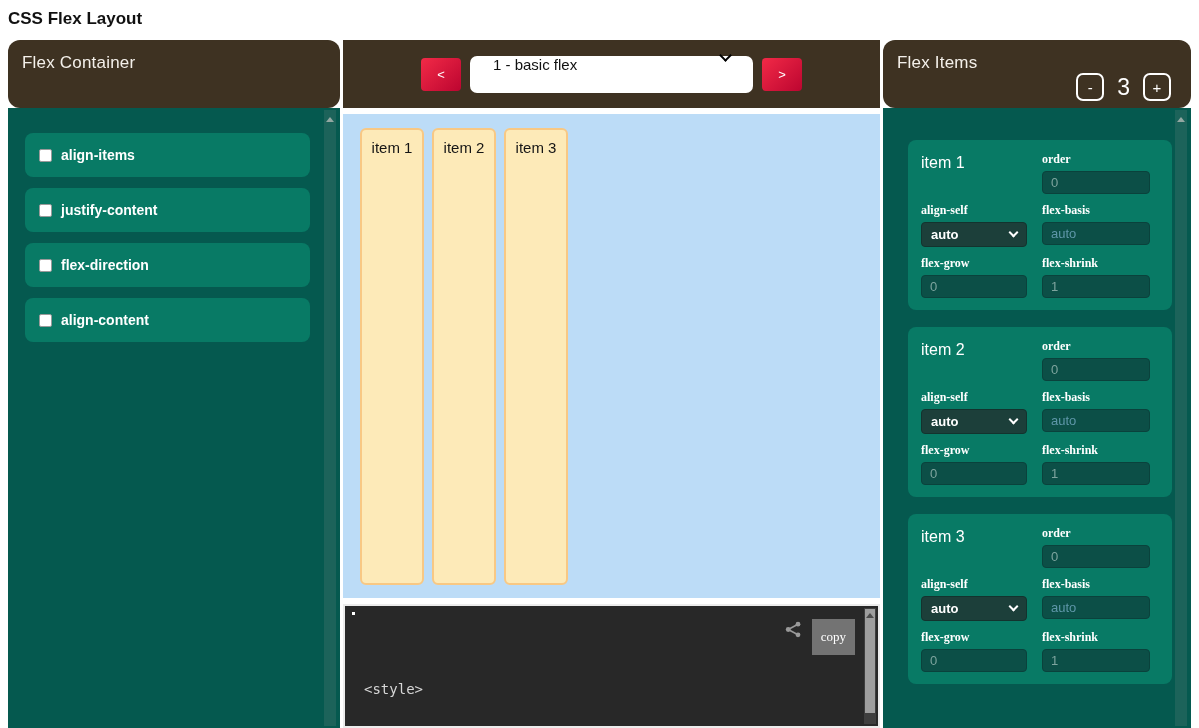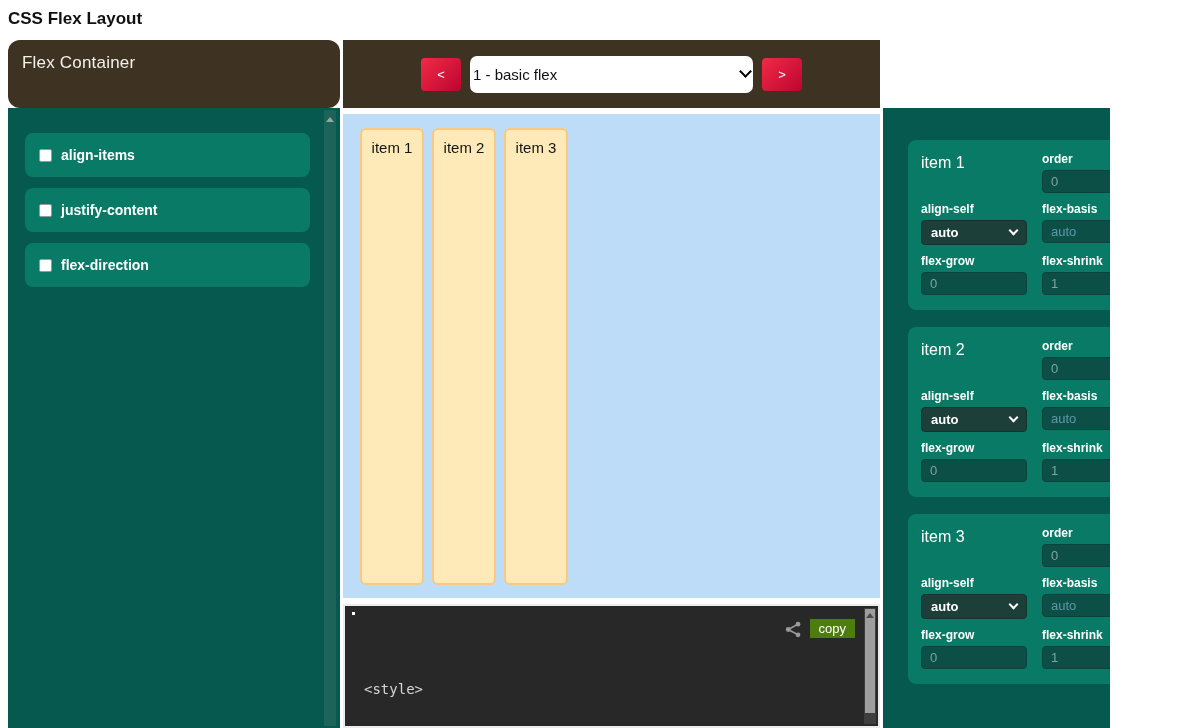--- a/index.html
+++ b/index.html
@@ -1,17 +1,17 @@
 <!DOCTYPE html>
 <html><head>
 <meta charset="utf-8">
 <style>
   * { margin:0; padding:0; box-sizing:border-box; }
   body { background:#fff; font-family:"Liberation Sans", sans-serif; }
-  #app { position:relative; width:1110px; height:728px; background:#fff; overflow:hidden; }
+  #app { position:relative; width:1199px; height:728px; background:#fff; overflow:hidden; }
 
   .page-title { position:absolute; left:8px; top:9px; font-size:17px; font-weight:bold; color:#111; }
 
   
   .panel { position:absolute; top:40px; height:688px; }
   .panel-header { background:#3e3222; height:68px; color:#f4f0ea; position:relative;border-radius:12px; }
   .panel-header .ph-title { position:absolute; left:14px; top:13px; font-size:17px; letter-spacing:.2px; }
   .panel-body { position:absolute; left:0; right:0; top:68px; bottom:0; background:#05594f; overflow:hidden; }
 
   
@@ -33,56 +33,56 @@
   .radio { width:15px; height:15px; border-radius:50%; border:4px solid #2a6df4; background:#fff; }
   .radio-label { font-size:14px; color:#fff; }
   .prop-card { height:44px; display:flex; align-items:center; padding:0 14px; margin-bottom:11px; }
   .checkbox { width:13px; height:13px; background:#fff; border:1px solid #9a9a9a; border-radius:2px; margin-right:9px; flex:none; }
 
   
   #mid-header { position:absolute; left:343px; top:40px; width:537px; height:68px; background:#3e3222;
       display:flex; align-items:center; justify-content:center; gap:9px; }
   .nav-btn { width:40px; height:33px; border:none; border-radius:4px; cursor:pointer; color:#fff; font-size:13px;
       background:linear-gradient(135deg,#f22a47 0%,#bc0530 100%); display:flex; align-items:center; justify-content:center; }
-  .scenario-select { width:283px; height:37px; background:#fff; border-radius:7px; display:flex; align-items:center;
-      padding:0 3px; font-size:15px; color:#111; }
+  .scenario-select { width:283px; height:37px; background:#fff; border-radius:7px; display:flex; 
+      padding:0 23px; font-size:15px; color:#111; }
   .chevron-black { width:9px; height:9px; border-right:2.5px solid #000; border-bottom:2.5px solid #000;
       transform:rotate(45deg); margin-left:auto; margin-top:-5px; }
 
   #flex-preview { position:absolute; left:343px; top:114px; width:537px; height:484px; background:#bcdcf7;
       display:flex; align-items:flex-start; gap:8px; padding:14px 0 0 17px; }
   .flex-item { width:64px; height:457px; background:#fdeab8; border:2px solid #f8c884; border-radius:6px;
       text-align:center; padding-top:9px; font-size:15px; color:#151515; }
 
   #code-panel { position:absolute; left:343px; top:604px; width:537px; height:124px; background:#282828;
       border:2px solid #ececec; }
   .code-dot { position:absolute; left:7px; top:6px; width:3px; height:3px; background:#fff; }
   .code-text { position:absolute; left:19px; top:36px; font-family:"DejaVu Sans Mono", monospace;
       font-size:14px; line-height:19px; color:#d6d6d6; white-space:pre; }
   .code-text div { min-height:19px; }
   .share-ic { position:absolute; right:76px; top:15px; }
-  .copy-btn { position:absolute; right:23px; top:13px; background:#4d7c0f; color:#fff; border:none;
-      font-size:13px; padding:2px 9px; cursor:pointer; font-family:Liberation Sans, sans-serif; }
+  .copy-btn { position:absolute; right:23px; top:13px; background:#737373; color:#fff; border:none;
+      font-size:13px; padding:10px 9px; cursor:pointer; font-family:Liberation Serif, serif; }
   .code-scroll { position:absolute; right:2px; top:2px; bottom:2px; width:12px; background:#3e3e3e; }
   .code-thumb { position:absolute; left:1px; top:1px; width:10px; height:104px; background:#9e9e9e; }
   .code-thumb .arrow-up { position:absolute; top:4px; left:1px; width:0; height:0;
       border-left:4px solid transparent; border-right:4px solid transparent; border-bottom:5px solid #4c4c4c; }
 
   
   #right-panel { left:883px; width:308px; }
   .counter { position:absolute; right:20px; bottom:7px; display:flex; align-items:center; gap:13px; }
   .count-btn { width:28px; height:28px; background:transparent; border:2px solid #fff; border-radius:7px;
       color:#fff; font-size:15px; cursor:pointer; display:flex; align-items:center; justify-content:center; line-height:1; }
   .count-num { font-size:23px; color:#fff; }
 
   .item-card { width:264px; height:170px; background:#087a65; border-radius:8px; margin:0 0 17px 25px; padding:12px 13px; }
   .item-card.first { margin-top:32px; }
   .card-grid { display:grid; grid-template-columns:106px 108px; column-gap:15px; row-gap:9px; }
   .item-title { font-size:16px; color:#fff; padding-top:2px; }
-  .field-label { font-size:12px; font-weight:bold; color:#fff; margin-bottom:4px; }
+  .field-label { font-size:12px; font-weight:bold; color:#fff; margin-bottom:4px;font-family:Liberation Serif, serif; }
   .field-input { width:100%; height:23px; background:#0c4f47; border:1px solid #0a423c; border-radius:4px;
       color:#7ea49e; font-size:13px; padding:0 8px; display:flex; align-items:center; }
   .field-input.placeholder { color:#5f97a9; }
   .field-select { width:100%; height:25px; background:#1c3f3a; border:1px solid #13332e; border-radius:4px;
       color:#fff; font-size:13px; font-weight:bold; padding:0 9px; display:flex; align-items:center; justify-content:space-between; }
   .chevron-white { width:7px; height:7px; border-right:2px solid #fff; border-bottom:2px solid #fff;
       transform:rotate(45deg); margin-top:-4px; }
 </style>
 </head>
 <body>
@@ -102,20 +102,24 @@
           <div class="checkbox"></div>
           <span class="card-label">align-items</span>
         </div>
         <div class="card prop-card">
           <div class="checkbox"></div>
           <span class="card-label">justify-content</span>
         </div>
         <div class="card prop-card">
           <div class="checkbox"></div>
           <span class="card-label">flex-direction</span>
+        </div>
+        <div class="card prop-card">
+          <div class="checkbox"></div>
+          <span class="card-label">align-content</span>
         </div>
       </div>
       <div class="v-scroll">
         <div class="arrow-up"></div>
       </div>
     </div>
   </div>
 
   <div id="mid-header">
     <button class="nav-btn">&lt;</button>
@@ -149,20 +153,28 @@
     </svg>
     <button class="copy-btn">copy</button>
     <div class="code-scroll">
       <div class="code-thumb">
         <div class="arrow-up"></div>
       </div>
     </div>
   </div>
 
   <div class="panel" id="right-panel">
+    <div class="panel-header">
+      <div class="ph-title">Flex Items</div>
+      <div class="counter">
+        <button class="count-btn">-</button>
+        <span class="count-num">3</span>
+        <button class="count-btn">+</button>
+      </div>
+    </div>
     <div class="panel-body">
 
       <div class="item-card first">
         <div class="card-grid">
           <div class="item-title">item 1</div>
           <div>
             <div class="field-label">order</div>
             <div class="field-input">0</div>
           </div>
           <div>

